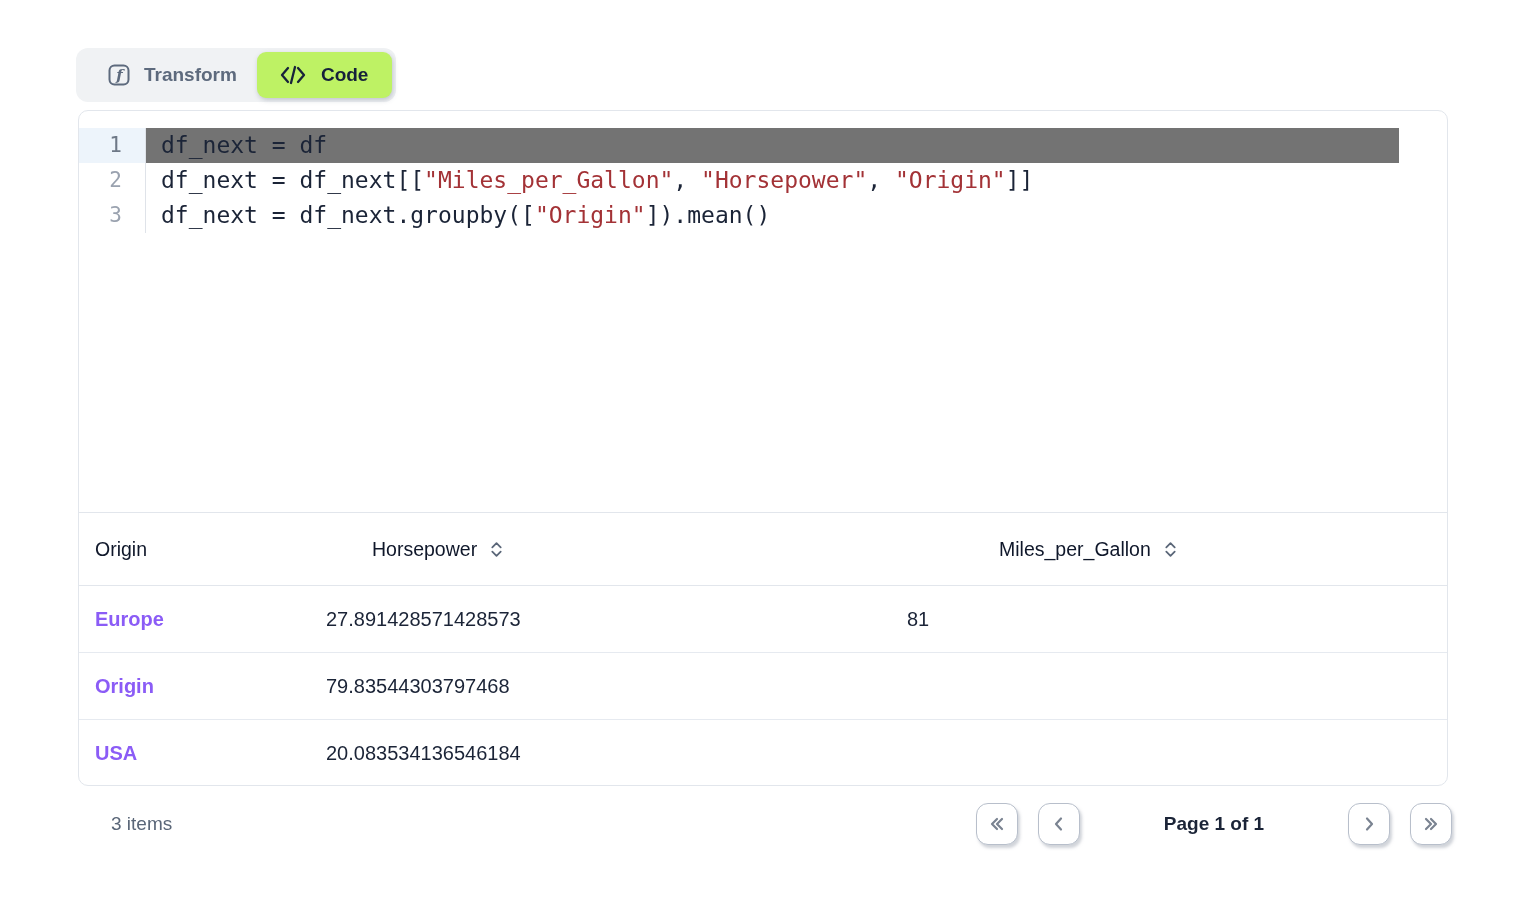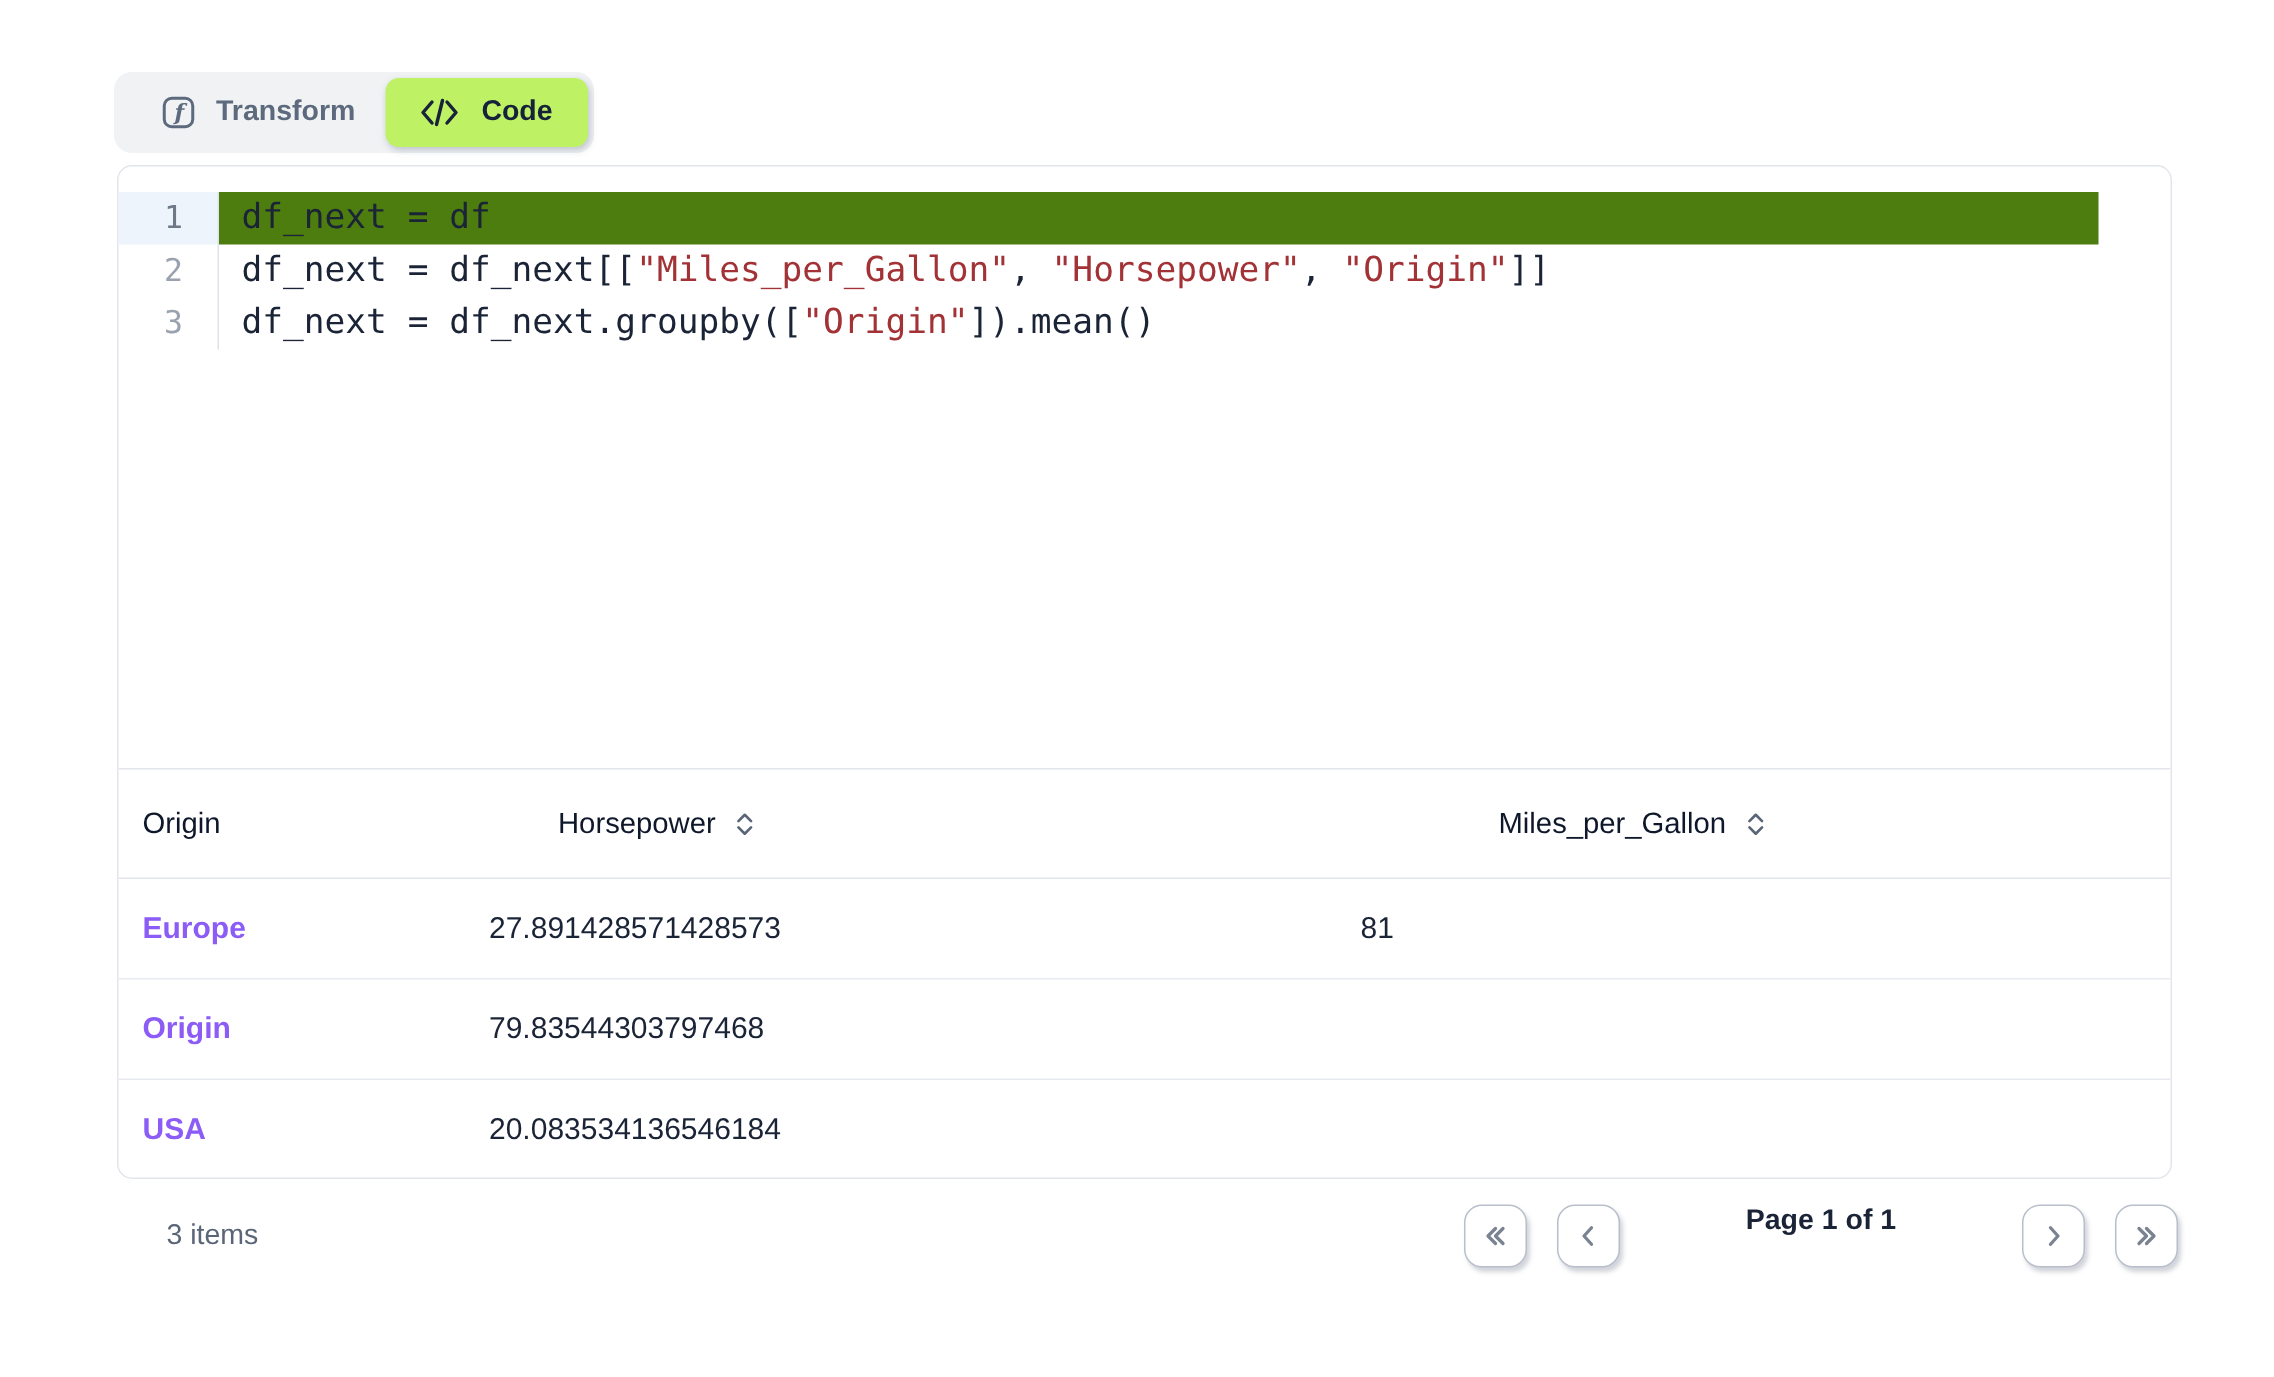--- a/index.html
+++ b/index.html
@@ -23,39 +23,39 @@
   
   .editor { height:402px; border-bottom:1px solid #e2e6ec; padding-top:17px;
     font-family:"DejaVu Sans Mono", monospace; font-size:23px; cursor:text; }
   .code-line { display:flex; height:35px; line-height:35px; white-space:pre; }
   .gutter { flex:0 0 67px; border-right:1px solid #dfe3e9; text-align:right;
     padding-right:23px; color:#9aa2af; font-size:21px;
     font-family:"DejaVu Sans Mono", monospace; }
   .code-text { flex:1; padding-left:15px; margin-right:48px; color:#1b2437;
     white-space:pre; }
   .line-active .gutter { background:#edf4fb; color:#6e7887; }
-  .line-active .code-text { background:#4d7c0f; }
+  .line-active .code-text { background:#737373; }
   .str { color:#a33236; }
 
   
   .thead { height:73px; border-bottom:1px solid #e2e6ec; display:grid;
     grid-template-columns:231px 581px auto; padding-left:16px;
     align-items:center; color:#0f172a; font-size:19.5px; font-weight:500;gap:46px; }
   .th { display:flex; align-items:center; gap:13px; }
   .trow { height:67px; display:grid; grid-template-columns:231px 581px auto;
     padding-left:16px; align-items:center; font-size:20px; color:#1b2437;
     border-bottom:1px solid #e6eaf0; }
   .trow:last-child { border-bottom:none; }
   .origin-cell { font-weight:700; color:#8b5cf6; }
 
   
   .footer { position:absolute; left:95px; top:803px; width:1370px;
     display:flex; justify-content:space-between; align-items:center; }
   .items-count { padding-left:16px; font-size:19px; color:#5a6678; }
-  .pager { display:flex; gap:20px; padding-right:13px; }
+  .pager { display:flex; align-items:center; gap:20px; padding-right:13px; }
   .pgbtn { width:42px; height:42px; border-radius:12px;
     border:1.5px solid #b8bfcb; background:#fff; display:flex;
     align-items:center; justify-content:center; cursor:pointer;
     box-shadow:2px 3px 3px rgba(164,170,181,0.5); }
   .page-label { width:228px; text-align:center; font-size:19px;
     font-weight:600; color:#1b2437; }
   svg { display:block; }
 </style>
 </head>
 <body>

